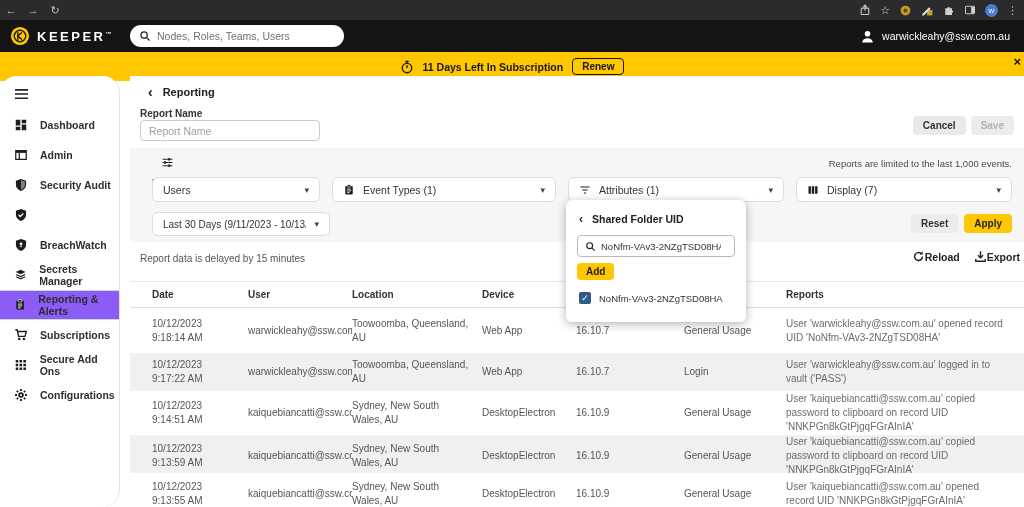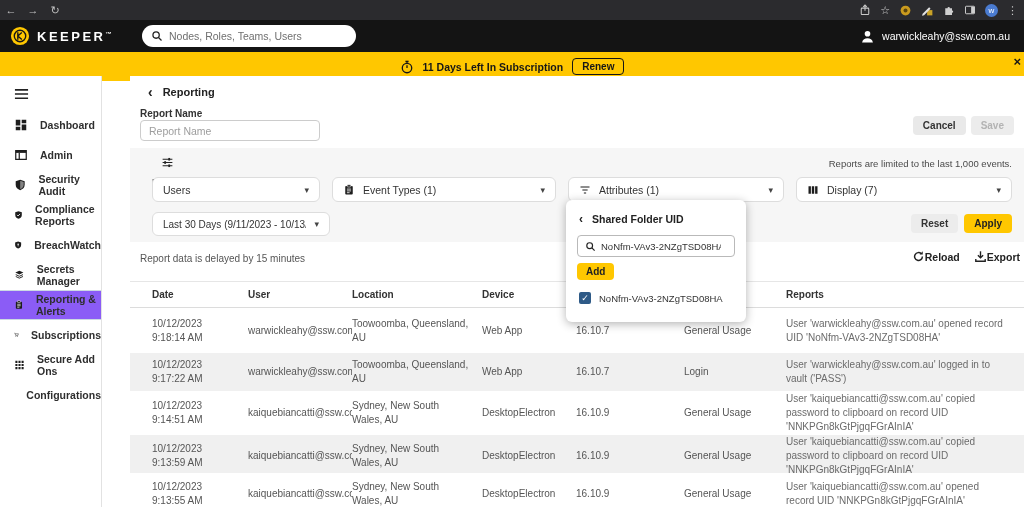--- a/index.html
+++ b/index.html
@@ -14,33 +14,33 @@
   .url-domain { color:#e8e8e8; font-weight:bold; font-size:10px; }
   .url-path { color:#9a9a9a; font-size:10px; }
   .browser-right { position:absolute; right:6px; top:0; height:20px; display:flex; align-items:center; gap:9px; }
   .ext-avatar { width:13px; height:13px; border-radius:50%; background:#4a7bd0; color:#fff; font-size:8px; display:flex; align-items:center; justify-content:center; }
 
   
   .app-header { position:absolute; top:20px; left:0; width:1024px; height:32px; background:#141414; display:flex; align-items:center; }
   .logo-wrap { display:flex; align-items:center; gap:7px; margin-left:10px; }
   .brand { color:#fff; font-size:13px; font-weight:bold; letter-spacing:2.5px; }
   .brand sup { font-size:6px; }
-  .global-search { position:absolute; left:142px; top:5px; width:214px; height:22px; background:#fff; border-radius:12px; display:flex; align-items:center; padding:0 9px; gap:6px; }
+  .global-search { position:absolute; left:130px; top:5px; width:214px; height:22px; background:#fff; border-radius:12px; display:flex; align-items:center; padding:0 9px; gap:6px; }
   .global-search input { border:none; outline:none; width:160px; font-size:10.5px; color:#333; background:transparent; font-family:inherit; }
   .global-search input::placeholder { color:#6f6f6f; }
   .account { position:absolute; right:14px; top:0; height:32px; display:flex; align-items:center; gap:7px; color:#fff; font-size:10.5px; }
 
   
   .banner { position:absolute; top:52px; left:0; width:1024px; height:29px; background:#FFC700; display:flex; align-items:center; justify-content:center; gap:9px; }
   .banner-text { font-size:10.5px; color:#161616; font-weight:bold; }
   .renew-btn { border:1.5px solid #161616; border-radius:4px; background:transparent; font-size:10px; font-weight:bold; color:#161616; padding:2px 9px; cursor:pointer; font-family:inherit; }
   .banner-close { position:absolute; right:3px; top:3px; font-size:13px; font-weight:bold; color:#161616; cursor:pointer; line-height:1; }
 
   
-  .sidebar { position:absolute; top:76px; left:0; width:102px; height:431px; background:#fff; border-right:1px solid #e2e2e2; }
+  .sidebar { position:absolute; top:76px; left:0; width:120px; height:431px; background:#fff; border-right:1px solid #e2e2e2;border-radius:17px; }
   .hamburger { margin:12px 0 0 14px; cursor:pointer; }
   .side-list { position:absolute; top:34px; left:0; right:0; }
   .side-item { height:30px; display:flex; align-items:center; gap:12px; padding-left:14px; cursor:pointer; }
   .side-item .lbl { font-size:10.5px; color:#2e2e2e; font-weight:bold; }
   .side-item.selected { background:#8b5cf6; border-top:1px solid #ccd9e2; border-bottom:1px solid #ccd9e2; }
 
   
   .content { position:absolute; top:76px; left:130px; width:894px; height:431px; background:#fff; }
   .back-row { position:absolute; top:9px; left:18px; display:flex; align-items:center; gap:10px; cursor:pointer; }
   .chevron-left { font-size:14px; font-weight:bold; color:#222; line-height:1; }
@@ -191,21 +191,20 @@
           <path d="M8 1.2l5.8 2v4.6c0 3.6-2.5 5.8-5.8 7-3.3-1.2-5.8-3.4-5.8-7V3.2z" fill="#1d1d1d"></path>
           <path d="M8 2.6v10.8c2.5-1 4.5-2.8 4.5-5.6V4z" fill="#fff" opacity="0.45"></path>
         </svg>
       <span class="lbl">Security Audit</span>
     </div>
     <div class="side-item">
       <svg width="14" height="14" viewBox="0 0 16 16">
           <path d="M8 1.2l5.8 2v4.6c0 3.6-2.5 5.8-5.8 7-3.3-1.2-5.8-3.4-5.8-7V3.2z" fill="#1d1d1d"></path>
           <path d="M5.3 7.8l1.9 1.9 3.5-3.6" stroke="#fff" stroke-width="1.5" fill="none"></path>
         </svg>
-      <span class="lbl">Compliance Reports</span>
     </div>
     <div class="side-item">
       <svg width="14" height="14" viewBox="0 0 16 16">
           <path d="M8 1.2l5.8 2v4.6c0 3.6-2.5 5.8-5.8 7-3.3-1.2-5.8-3.4-5.8-7V3.2z" fill="#1d1d1d"></path>
           <circle cx="8" cy="6.6" r="1.6" fill="#fff"></circle>
           <path d="M8 8.2v2.4" stroke="#fff" stroke-width="1.4"></path>
         </svg>
       <span class="lbl">BreachWatch</span>
     </div>
     <div class="side-item">

